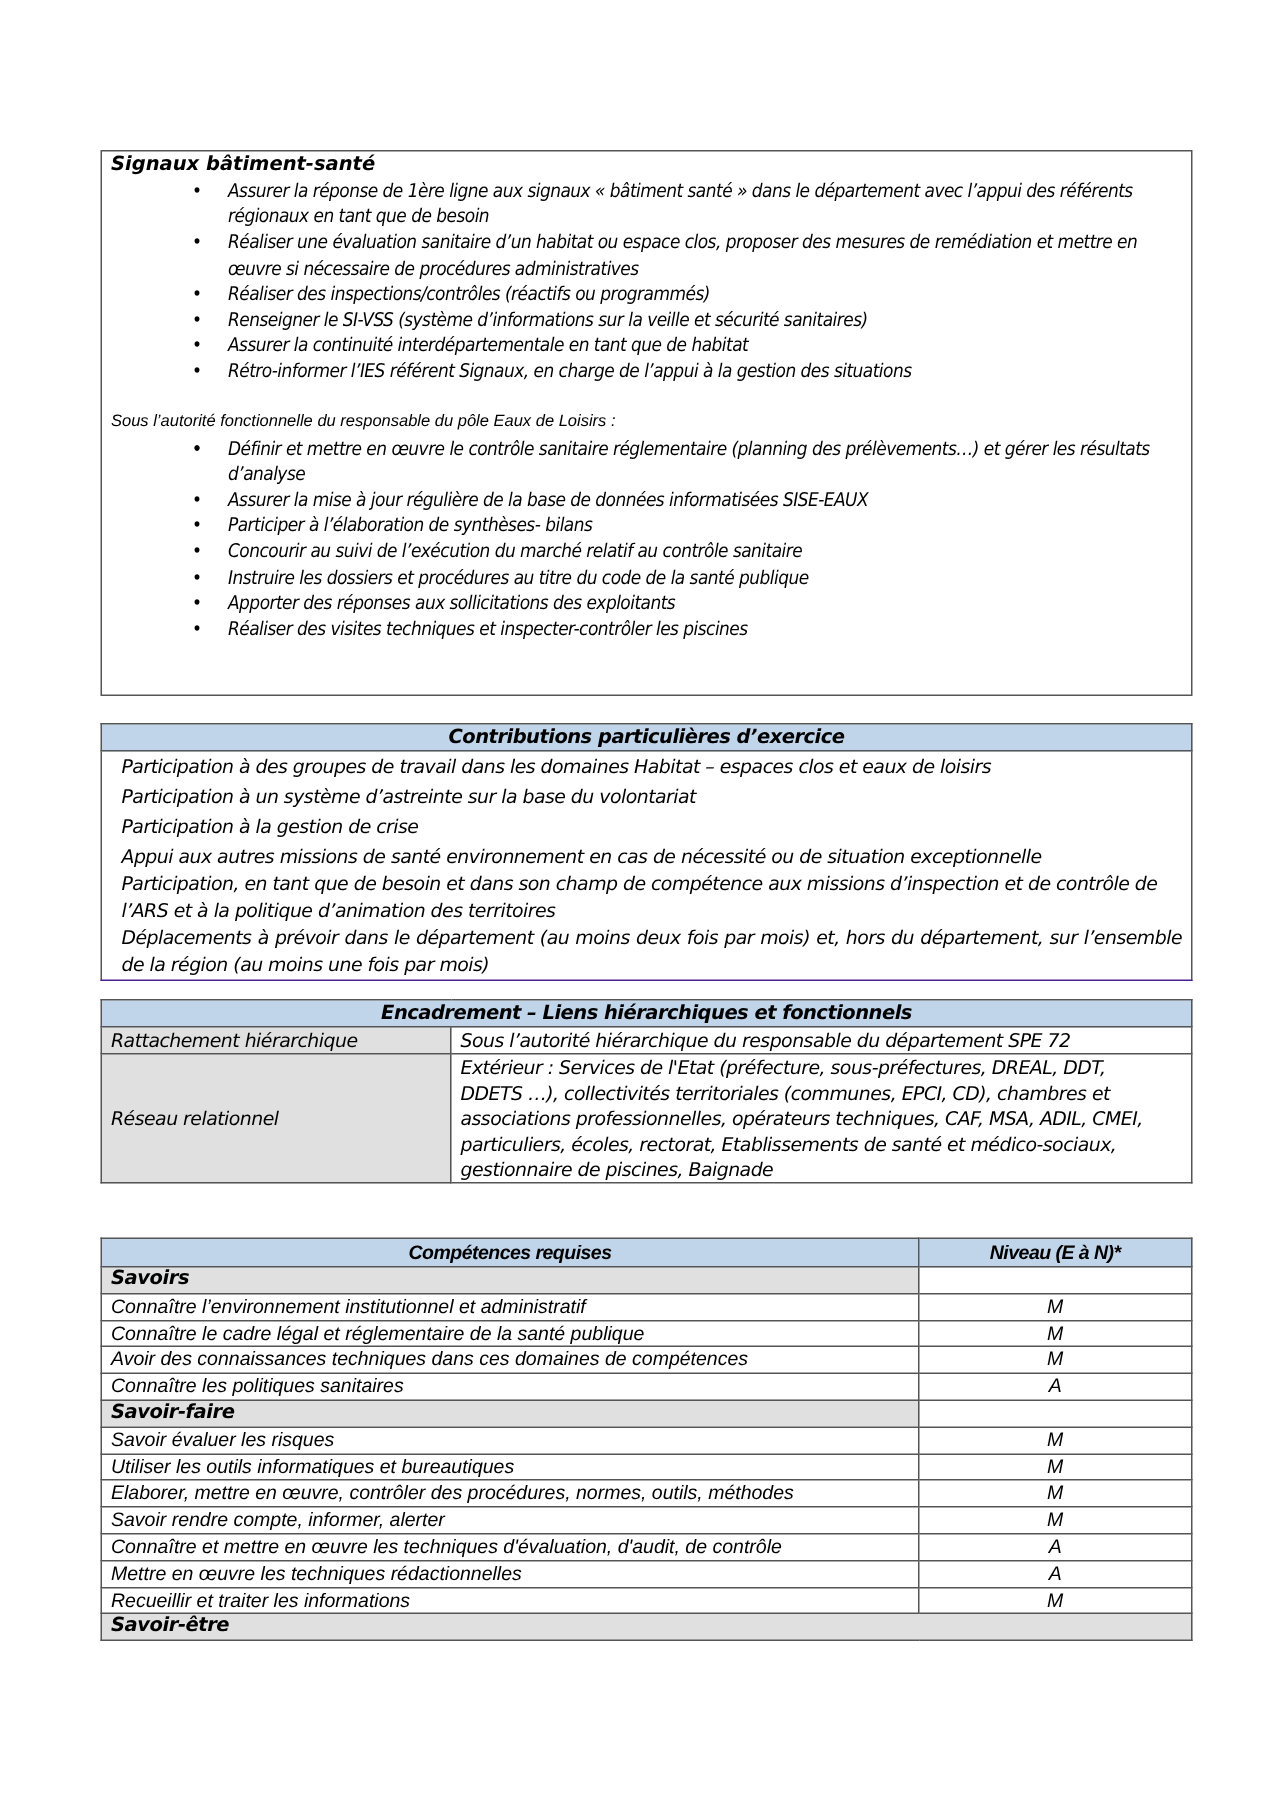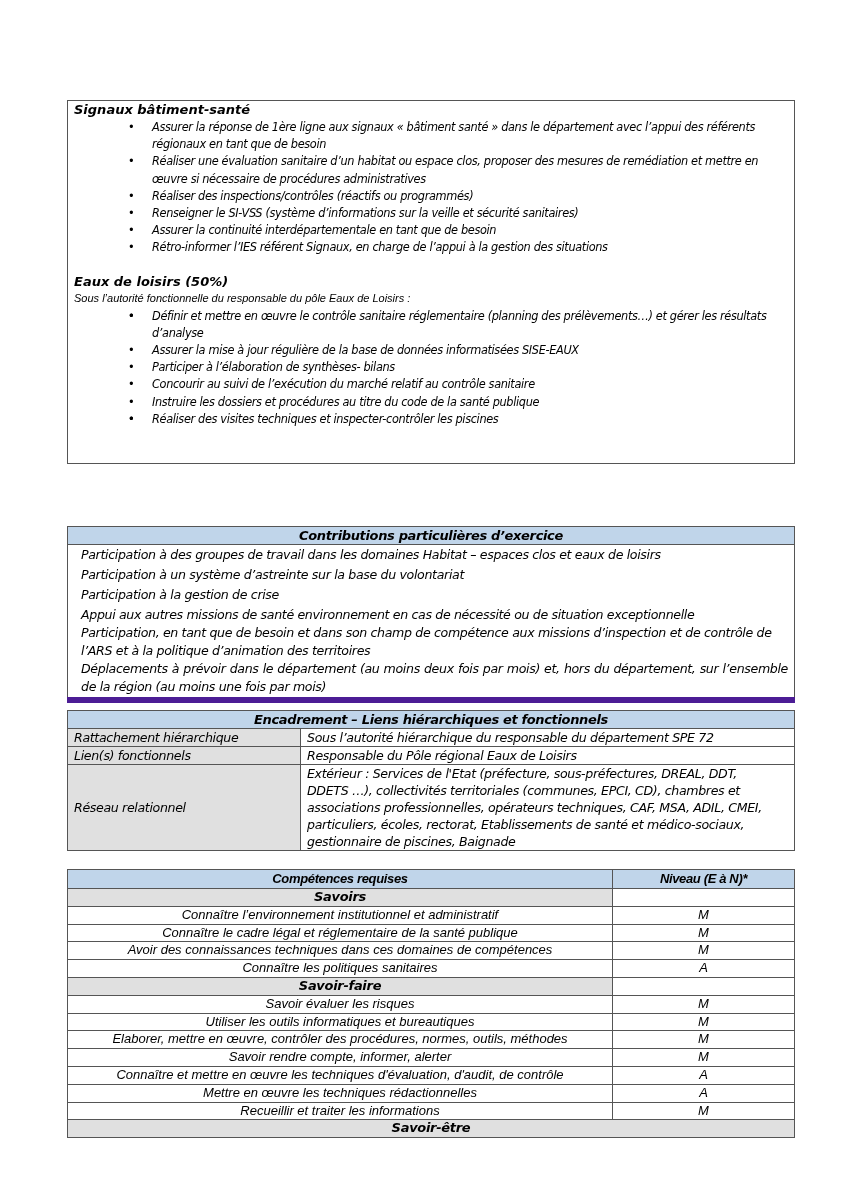--- a/index.html
+++ b/index.html
@@ -16,68 +16,67 @@
                      font-family: "Liberation Sans", sans-serif; }
   .missions ul { list-style: none; margin: 0; padding: 0; }
   .missions li { position: relative; padding-left: 84px; padding-right: 6px;
                  font-size: 12.6px; line-height: 17.2px;
                  font-family: "DejaVu Sans Condensed", "DejaVu Sans", sans-serif; letter-spacing: -0.35px; }
   .missions li .bullet { position: absolute; left: 60px; top: 0; }
   .gap { height: 17px; }
 
   
   table { border-collapse: collapse; position: absolute; left: 50px; width: 728px;
-          table-layout: fixed; margin-top: 44px; }
+          table-layout: fixed; }
   td, th { border: 1px solid #555; padding: 0 6px; font-size: 12.6px; line-height: 17px;
            vertical-align: middle; letter-spacing: -0.35px; }
   th { background: #c0d5ea; font-weight: bold; font-size: 13px; text-align: center; }
 
   .contrib { top: 482px; }
   .contrib td { border-top: none; border-bottom: none; padding-left: 13px; line-height: 18px; }
   .contrib tr.first td { padding-top: 1px; }
-  .contrib tr.last td { border-bottom: 6px solid #4c1d95; padding-bottom: 1px; }
+  .contrib tr.last td { border-bottom: 1px solid #4c1d95; padding-bottom: 1px; }
   .contrib tr.sp td { padding-top: 2px; }
 
   .encad { top: 666px; }
   .encad td.lbl { background: #e0e0e0; width: 220px; }
   .encad td { line-height: 17px; }
 
   .comp { top: 825px; font-family: "Liberation Sans", sans-serif; }
-  .comp td { font-family: "Liberation Sans", sans-serif; font-size: 13px; letter-spacing: 0; line-height: 16.8px; text-align: center; }
+  .comp td { font-family: "Liberation Sans", sans-serif; font-size: 13px; letter-spacing: 0; line-height: 16.8px; }
   .comp td.cat { background: #e0e0e0; font-weight: bold; font-family: "DejaVu Sans", sans-serif;
                  font-size: 13px; letter-spacing: -0.3px; }
   .comp td.lvl { text-align: center; width: 169px; }
   .comp th { line-height: 18px; }
 </style>
 </head>
 <body>
 
 <div class="page">
 
   <div class="missions">
     <p class="sec-title">Signaux bâtiment-santé</p>
     <ul>
       <li><span class="bullet">•</span><span>Assurer la réponse de 1ère ligne aux signaux « bâtiment santé » dans le département avec l’appui des référents régionaux en tant que de besoin</span></li>
       <li><span class="bullet">•</span><span>Réaliser une évaluation sanitaire d’un habitat ou espace clos, proposer des mesures de remédiation et mettre en œuvre si nécessaire de procédures administratives</span></li>
       <li><span class="bullet">•</span><span>Réaliser des inspections/contrôles (réactifs ou programmés)</span></li>
       <li><span class="bullet">•</span><span>Renseigner le SI-VSS (système d’informations sur la veille et sécurité sanitaires)</span></li>
-      <li><span class="bullet">•</span><span>Assurer la continuité interdépartementale en tant que de besoin</span></li>
+      <li><span class="bullet">•</span><span>Assurer la continuité interdépartementale en tant que de habitat</span></li>
       <li><span class="bullet">•</span><span>Rétro-informer l’IES référent Signaux, en charge de l’appui à la gestion des situations</span></li>
     </ul>
     <div class="gap"></div>
-    <p class="sec-title">Eaux de loisirs (50%)</p>
     <p class="intro">Sous l’autorité fonctionnelle du responsable du pôle Eaux de Loisirs :</p>
     <ul>
       <li><span class="bullet">•</span></li>
       <li><span class="bullet">•</span><span>Définir et mettre en œuvre le contrôle sanitaire réglementaire (planning des prélèvements…) et gérer les résultats d’analyse</span></li>
       <li><span class="bullet">•</span><span>Assurer la mise à jour régulière de la base de données informatisées SISE-EAUX</span></li>
       <li><span class="bullet">•</span><span>Participer à l’élaboration de synthèses- bilans</span></li>
       <li><span class="bullet">•</span><span>Concourir au suivi de l’exécution du marché relatif au contrôle sanitaire</span></li>
       <li><span class="bullet">•</span><span>Instruire les dossiers et procédures au titre du code de la santé publique</span></li>
-      <li><span class="bullet">•</span></li>
+      <li><span class="bullet">•</span><span>Apporter des réponses aux sollicitations des exploitants</span></li>
       <li><span class="bullet">•</span><span>Réaliser des visites techniques et inspecter-contrôler les piscines</span></li>
     </ul>
   </div>
 
   <table class="contrib">
     <tbody>
         <tr>
           <th>Contributions particulières d’exercice</th>
         </tr>
     <tr class="first">
@@ -106,24 +105,20 @@
         <col style="width:233px">
         <col>
       </colgroup>
     <tbody>
         <tr>
           <th colspan="2">Encadrement – Liens hiérarchiques et fonctionnels</th>
         </tr>
     <tr>
       <td class="lbl">Rattachement hiérarchique</td>
       <td>Sous l’autorité hiérarchique du responsable du département SPE 72</td>
-    </tr>
-    <tr>
-      <td class="lbl">Lien(s) fonctionnels</td>
-      <td>Responsable du Pôle régional Eaux de Loisirs</td>
     </tr>
     <tr>
       <td class="lbl">Réseau relationnel</td>
       <td style="padding-right:30px;">Extérieur : Services de l'Etat (préfecture, sous-préfectures, DREAL, DDT, DDETS …), collectivités territoriales (communes, EPCI, CD), chambres et associations professionnelles, opérateurs techniques, CAF, MSA, ADIL, CMEI, particuliers, écoles, rectorat, Etablissements de santé et médico-sociaux, gestionnaire de piscines, Baignade</td>
     </tr>
   </tbody>
     </table>
 
   <table class="comp">
     <colgroup>

